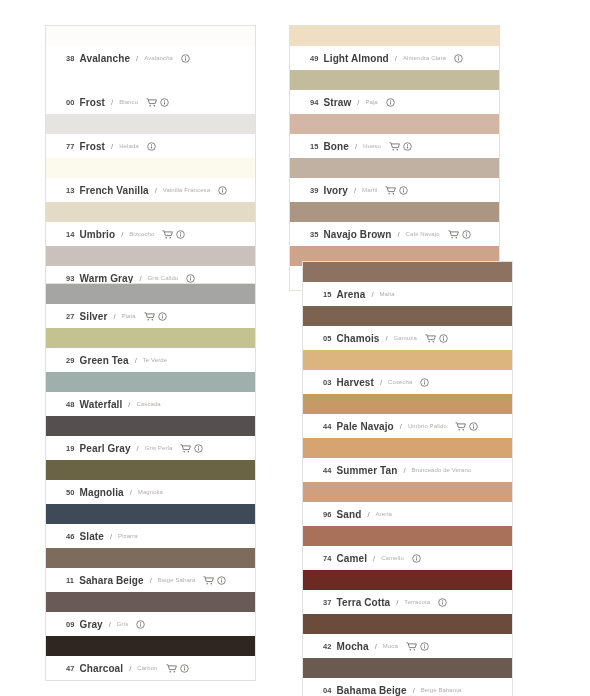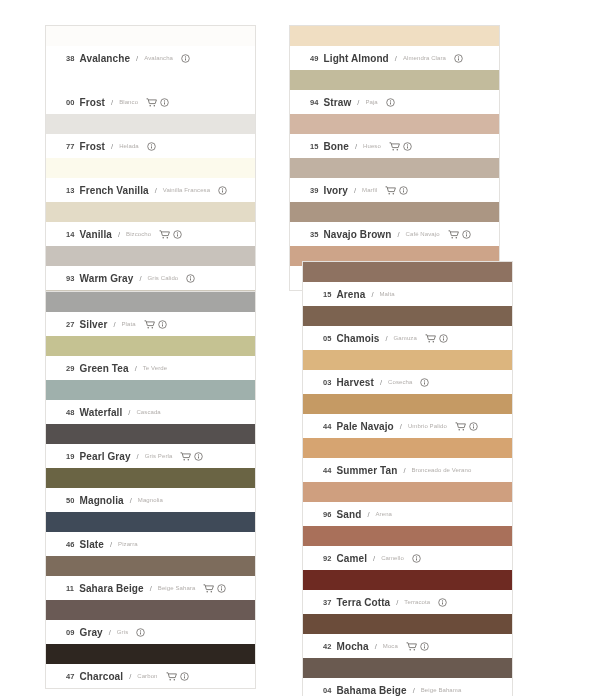--- a/index.html
+++ b/index.html
@@ -8,21 +8,21 @@
     background:#ffffff;
     font-family:"Liberation Sans",sans-serif;
     position:relative;
     overflow:hidden;
   }
   .panel{position:absolute;background:#fff;}
   .panel.bordered{box-shadow:0 0 0 1px #e3e1de;}
 
   
   #panel-left-neutrals{left:46px;  top:26px;  width:209px;}
-  #panel-left-grays{   left:46px;  top:292px; width:209px;}
+  #panel-left-grays{   left:46px;  top:284px; width:209px;}
   #panel-right-creams{ left:290px; top:26px;  width:209px;}
   #panel-right-browns{ left:303px; top:262px; width:209px;}
 
   .swatch-row{position:relative;}
   .swatch{
     height:20px;
     width:100%;
     display:block;
   }
   .caption{
@@ -142,21 +142,21 @@
               <rect x="4.05" y="4.1" width="0.9" height="2.5" rx="0.4" fill="#6d6a67"></rect>
             </svg>
           </span>
         </span>
       </div>
     </div>
     <div class="swatch-row">
       <div class="swatch" style="background: rgb(227, 219, 198);"></div>
       <div class="caption">
         <span class="code">14</span>
-        <span class="name">Vanilla</span>
+        <span class="name">Umbrio</span>
         <span class="sep">/</span>
         <span class="es">Bizcocho</span>
         <span class="icons">
           <span class="icn">
             <svg width="11" height="9" viewBox="0 0 11 9">
               <path d="M0.5 0.8 L2 0.8 L3.4 5.6 L9.2 5.6 L10.4 1.9 L2.4 1.9" fill="none" stroke="#6d6a67" stroke-width="0.85" stroke-linejoin="round"></path>
               <circle cx="4.2" cy="7.7" r="0.75" fill="#6d6a67"></circle>
               <circle cx="8.3" cy="7.7" r="0.75" fill="#6d6a67"></circle>
             </svg>
           </span>
@@ -604,21 +604,21 @@
       <div class="caption">
         <span class="code">96</span>
         <span class="name">Sand</span>
         <span class="sep">/</span>
         <span class="es">Arena</span>
       </div>
     </div>
     <div class="swatch-row">
       <div class="swatch" style="background: rgb(169, 112, 90);"></div>
       <div class="caption">
-        <span class="code">92</span>
+        <span class="code">74</span>
         <span class="name">Camel</span>
         <span class="sep">/</span>
         <span class="es">Camello</span>
         <span class="icons">
           <span class="icn">
             <svg width="9" height="9" viewBox="0 0 9 9">
               <circle cx="4.5" cy="4.5" r="3.8" fill="none" stroke="#6d6a67" stroke-width="0.8"></circle>
               <circle cx="4.5" cy="2.9" r="0.6" fill="#6d6a67"></circle>
               <rect x="4.05" y="4.1" width="0.9" height="2.5" rx="0.4" fill="#6d6a67"></rect>
             </svg>

